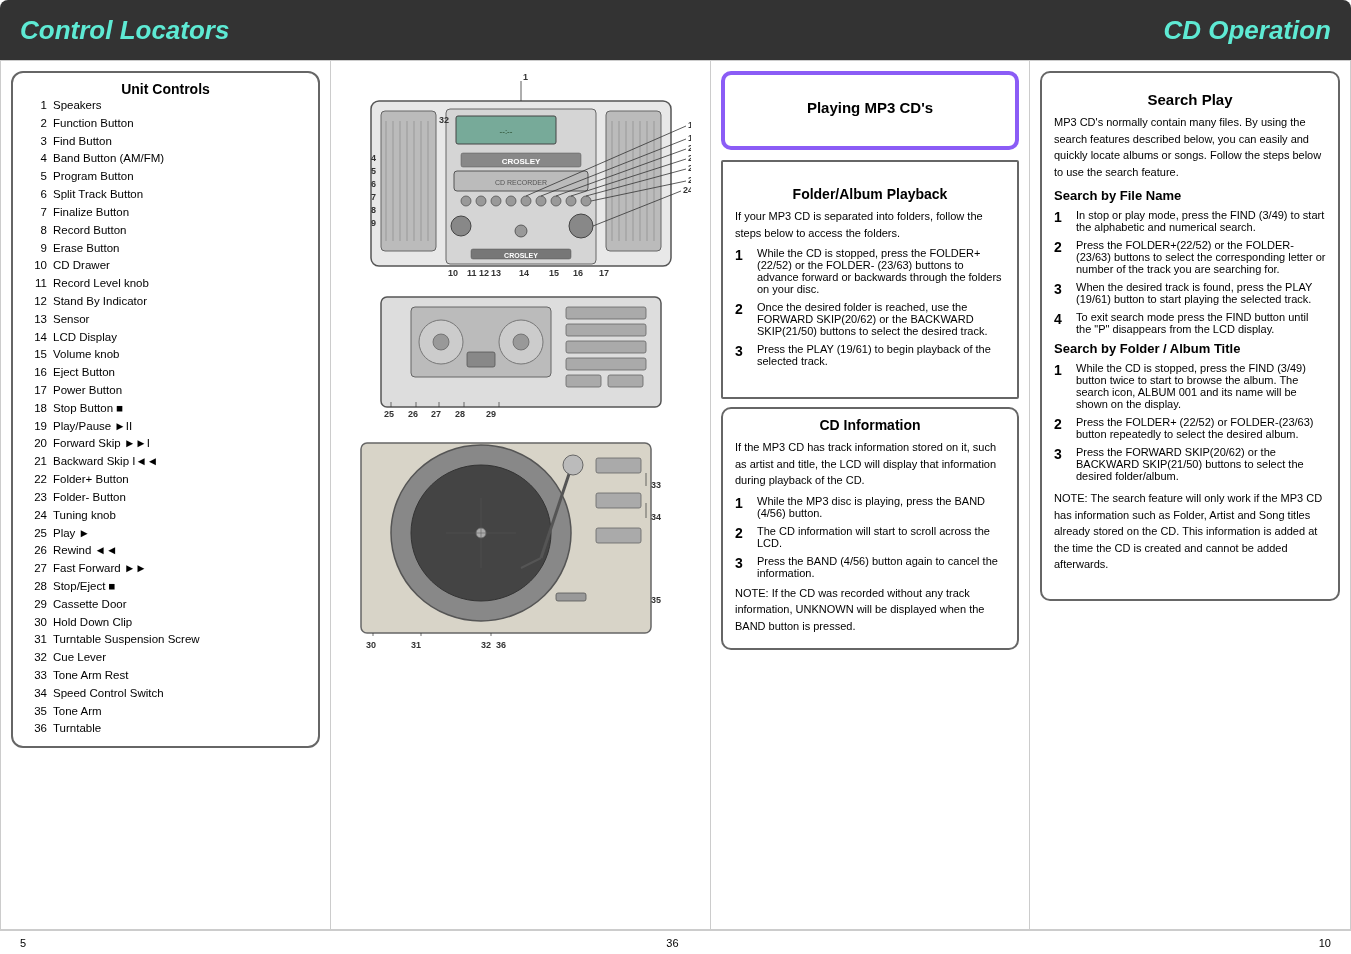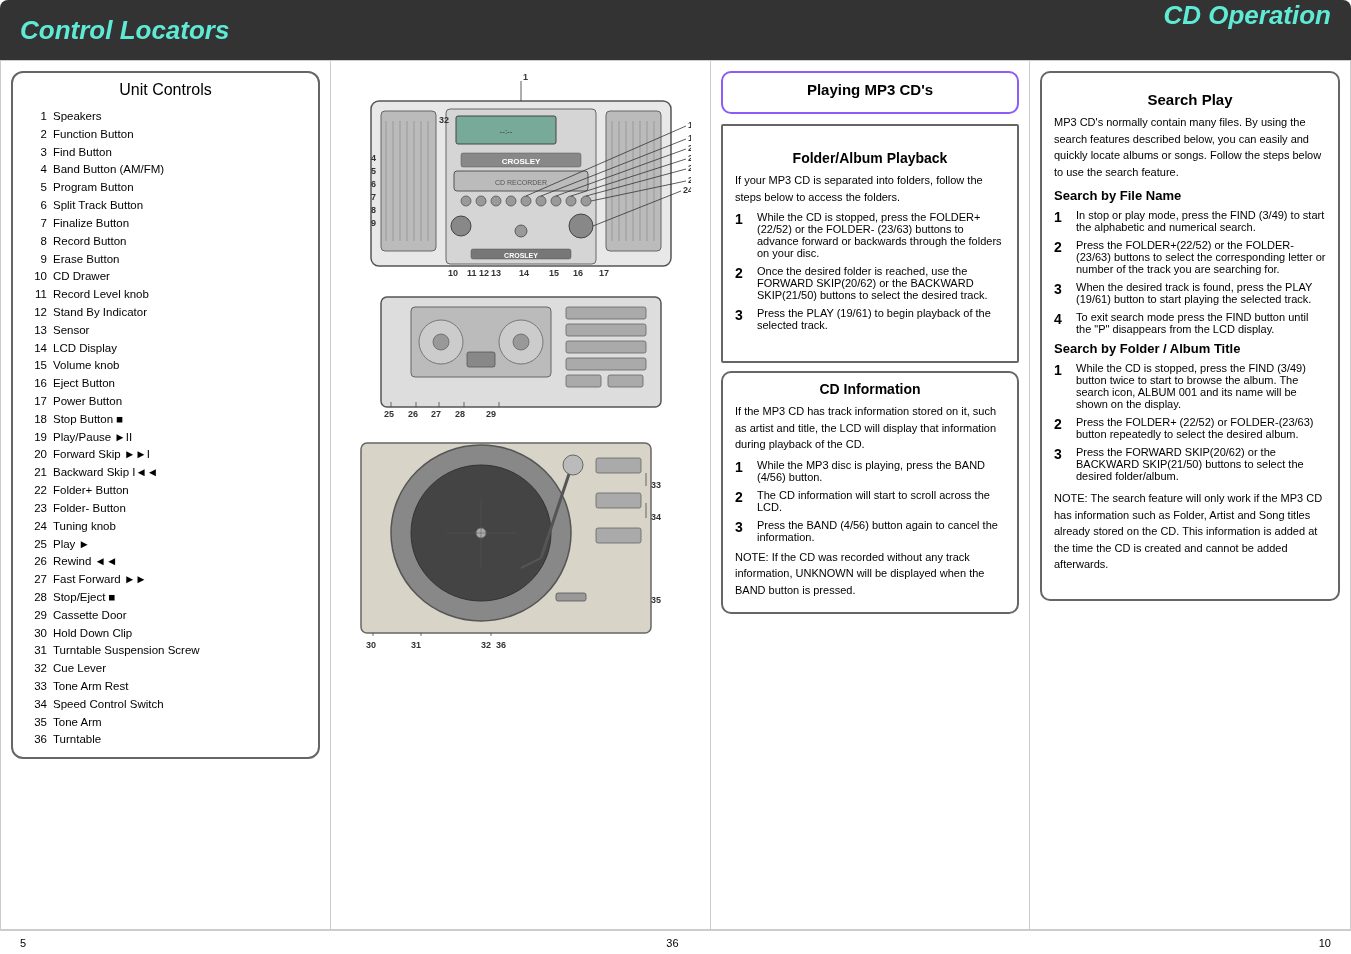--- a/index.html
+++ b/index.html
@@ -23,20 +23,21 @@
       background: #333;
       display: flex;
       align-items: center;
       padding: 0 20px;
       border-radius: 8px 0 0 0;
     }
     .header-right {
       flex: 1;
       background: #333;
       display: flex;
+      align-items: center;
       justify-content: flex-end;
       padding: 0 20px;
       border-radius: 0 8px 0 0;
     }
     .header-left h1, .header-right h1 {
       color: #5eead4;
       font-size: 26px;
       font-weight: bold;
       font-style: italic;
     }
@@ -57,23 +58,23 @@
     }
 
     .unit-controls-box {
       border: 2px solid #666;
       border-radius: 12px;
       padding: 8px 12px;
       margin-bottom: 10px;
     }
     .unit-controls-box h2 {
       text-align: center;
-      font-size: 16px;
-      font-weight: normal;
-      margin-bottom: 9px;
+      font-size: 14px;
+      font-weight: bold;
+      margin-bottom: 0;
     }
     .controls-list {
       list-style: none;
       font-size: 11.5px;
       line-height: 1.55;
     }
     .controls-list li {
       display: flex;
       gap: 6px;
     }
@@ -96,24 +97,24 @@
 
     
     .right-panel {
       flex: 1;
       display: flex;
       flex-direction: column;
       border-right: 1px solid #ccc;
     }
 
     .playing-mp3-box {
-      border: 2px solid #8b5cf6;
+      border: 4px solid #8b5cf6;
       border-radius: 10px;
       margin: 10px;
-      padding: 8px 12px;
+      padding: 24px 12px;
     }
     .playing-mp3-box h2 {
       text-align: center;
       font-size: 15px;
       font-weight: bold;
       margin-bottom: 6px;
     }
     .playing-mp3-box p {
       font-size: 11px;
       line-height: 1.5;

